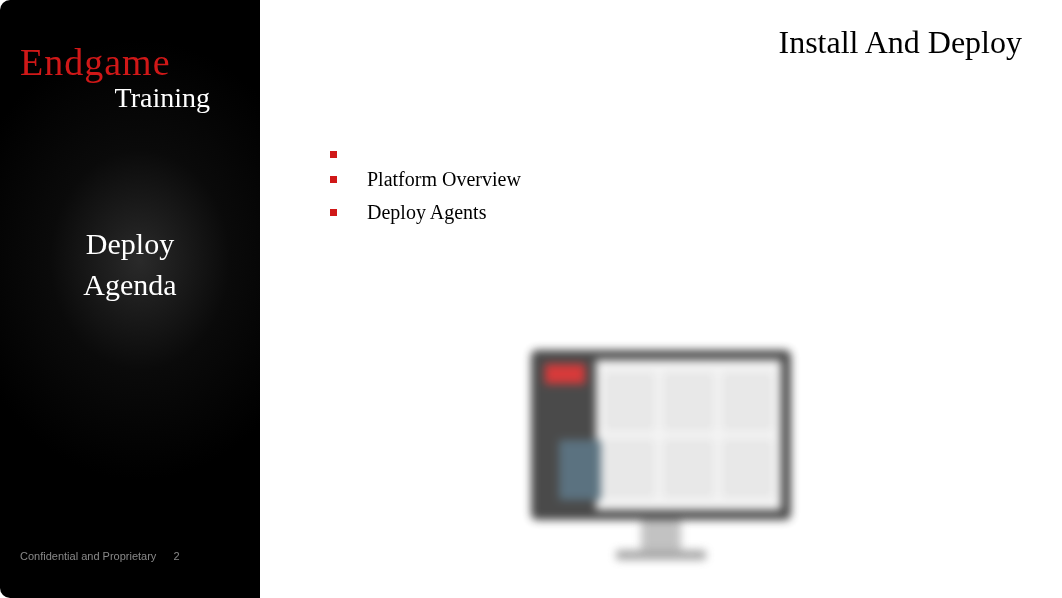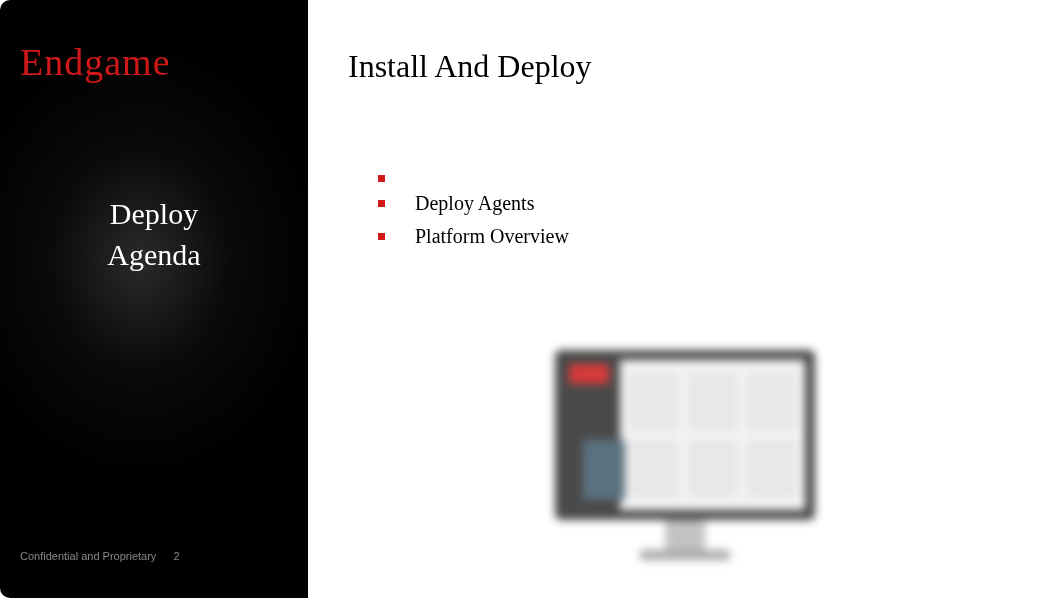--- a/index.html
+++ b/index.html
@@ -10,21 +10,21 @@
       background: #fff;
       overflow: hidden;
       position: relative;
     }
     .slide {
       width: 100%;
       height: 100%;
       display: flex;
     }
     .sidebar {
-      width: 308px;
+      width: 260px;
       height: 100%;
       background: radial-gradient(ellipse 180px 220px at 140px 260px, #2a2a2a 0%, #0a0a0a 50%, #000 100%);
       position: relative;
       border-radius: 10px 0 0 10px;
       color: #fff;
       padding: 40px 20px 20px 20px;
       filter: blur(0.3px);
     }
     .brand {
       font-size: 38px;
@@ -57,26 +57,25 @@
     }
     .footer .pg {
       margin-left: 14px;
     }
     .main {
       flex: 1;
       padding: 24px 40px 20px 40px;
       position: relative;
     }
     .title {
-      text-align: left;
+      text-align: right;
       font-size: 32px;
       color: #000;
       font-weight: normal;
       margin-bottom: 90px;
-      margin-top: 24px;
     }
     .bullets {
       list-style: none;
       padding-left: 30px;
     }
     .bullets li {
       font-size: 20px;
       color: #000;
       margin-bottom: 10px;
       display: flex;
@@ -155,43 +154,44 @@
       margin: 0 auto;
       border-radius: 3px;
     }
   </style>
 </head>
 <body>
 
 <div class="slide">
   <div class="sidebar">
     <div class="brand">Endgame</div>
+    <div class="subbrand">Training</div>
     <div class="module">
       <div>Deploy</div>
       <div>Agenda</div>
     </div>
     <div class="footer">
       <span>Confidential and Proprietary</span>
       <span class="pg">2</span>
     </div>
   </div>
 
   <div class="main">
     <h1 class="title">Install And Deploy</h1>
     <ul class="bullets">
       <li>
         <span class="bullet-marker"></span>
       </li>
       <li>
         <span class="bullet-marker"></span>
-        <span>Deploy Agents</span>
+        <span>Platform Overview</span>
       </li>
       <li>
         <span class="bullet-marker"></span>
-        <span>Platform Overview</span>
+        <span>Deploy Agents</span>
       </li>
     </ul>
 
     <div class="monitor-wrap">
       <div class="monitor">
         <div class="screen">
           <div class="screen-side">
             <div class="screen-side-top"></div>
             <div class="screen-side-card"></div>
           </div>

